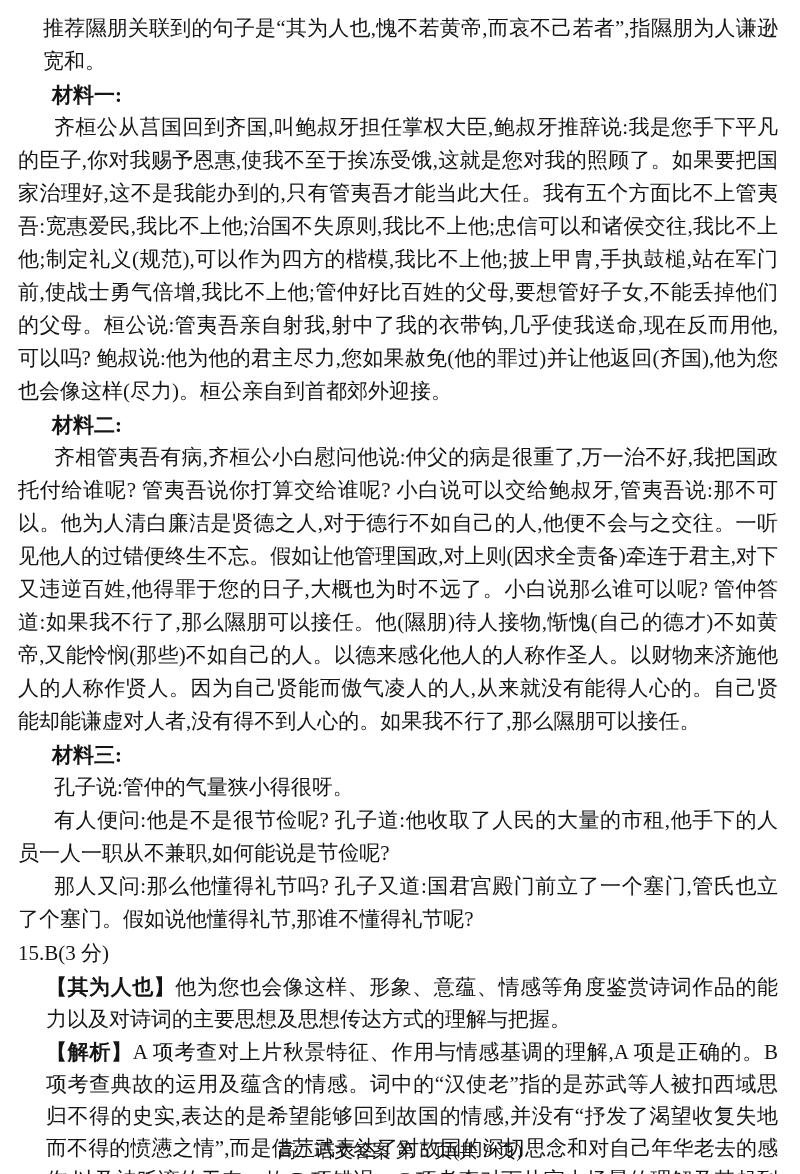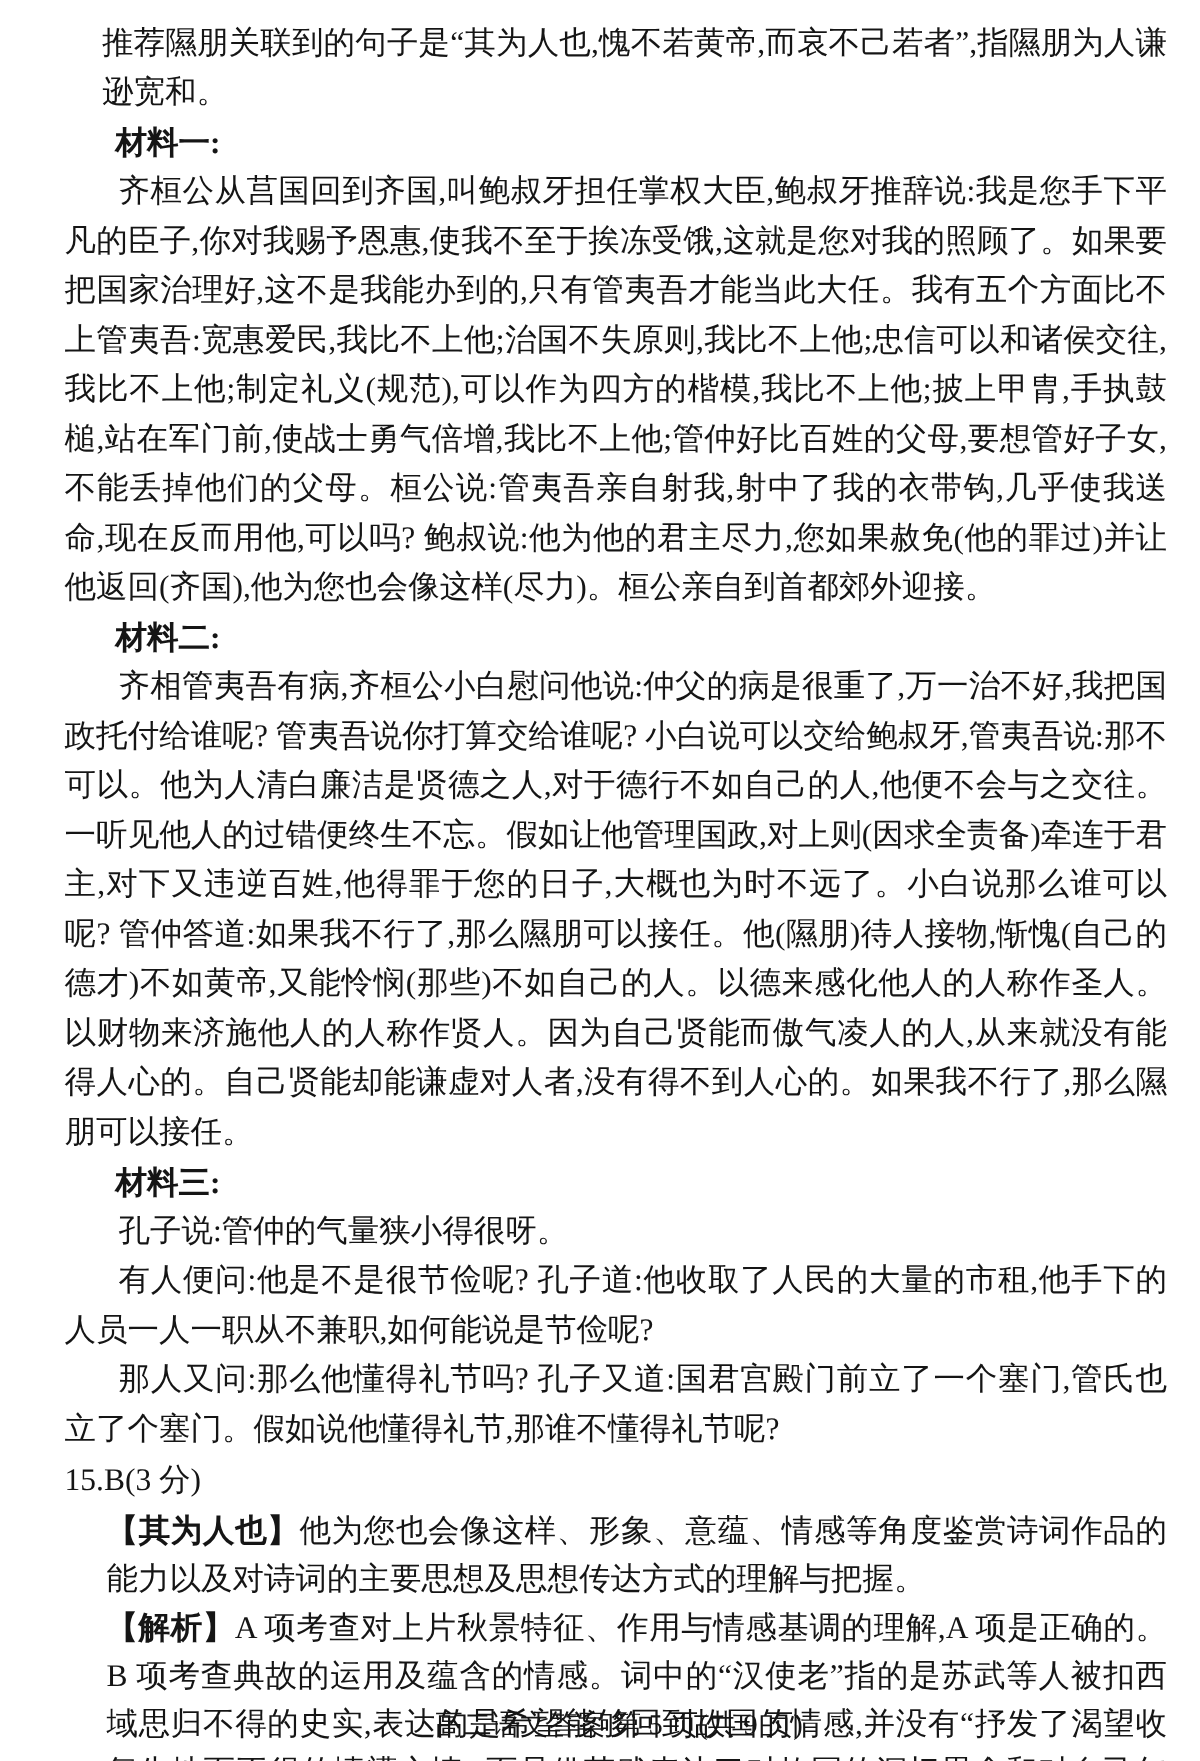--- a/index.html
+++ b/index.html
@@ -11,21 +11,20 @@
     position: relative;
     overflow: hidden;
     font-family: "Liberation Serif", "DejaVu Serif", serif;
     color: #151515;
   }
   .page {
     position: absolute;
     top: 0; left: 0; right: 0; bottom: 0;
     padding: 10px 22px 0 18px;
     box-sizing: border-box;
-    margin-left: 25px;
   }
   .t {
     font-size: 21px;
     line-height: 33px;
     text-align: justify;
   }
   .intro-line {
     margin: 2px 0 0 25px;
   }
   .ref-heading {

